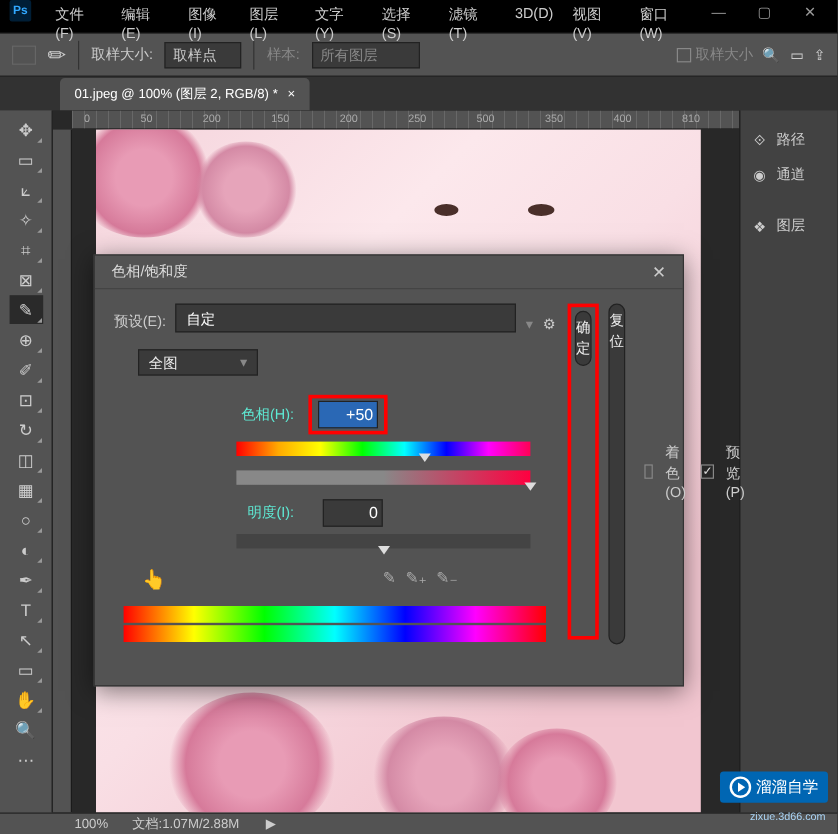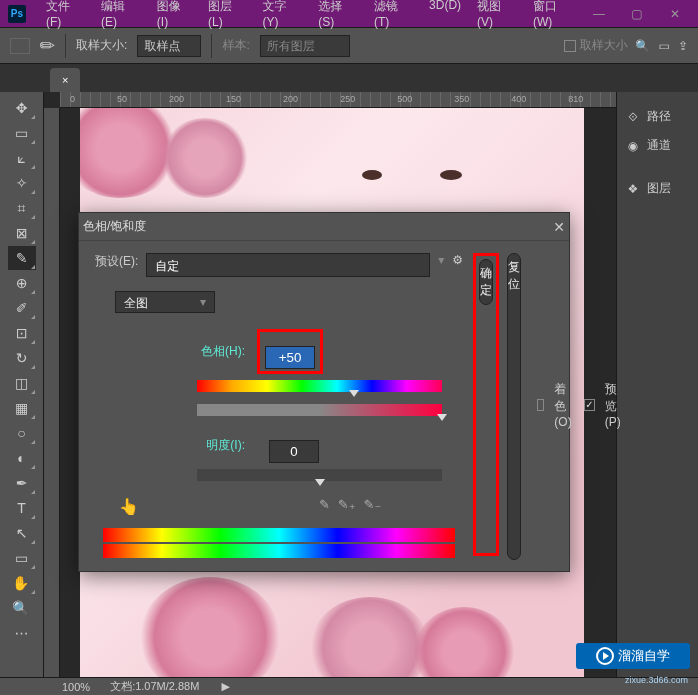--- a/index.html
+++ b/index.html
@@ -1,19 +1,19 @@
 <!DOCTYPE html>
 <html><head>
   <meta charset="utf-8">
   <style>
     * { margin: 0; padding: 0; box-sizing: border-box; font-family: "Microsoft YaHei", sans-serif; }
     body { background: #323232; width: 698px; height: 695px; overflow: hidden; position: relative; color: #ccc; font-size: 12px; }
     
     
-    .titlebar { height: 28px; background: #701a75; display: flex; align-items: center; padding: 0 8px; border-bottom: 1px solid #1a1a1a; }
+    .titlebar { height: 28px; background: #000000; display: flex; padding: 0 8px; border-bottom: 1px solid #1a1a1a; }
     .ps-logo { width: 18px; height: 18px; background: #001e36; color: #31a8ff; font-weight: bold; font-size: 10px; display: flex; align-items: center; justify-content: center; border-radius: 2px; }
     .menu { display: flex; margin-left: 12px; gap: 0; }
     .menu-item { padding: 4px 8px; cursor: pointer; }
     .win-controls { margin-left: auto; display: flex; gap: 8px; }
     .win-btn { width: 30px; height: 20px; display: flex; align-items: center; justify-content: center; color: #999; font-size: 12px; }
     
     
     .options-bar { height: 36px; background: #535353; display: flex; align-items: center; padding: 0 10px; gap: 10px; border-bottom: 1px solid #1a1a1a; }
     .home-icon { width: 20px; height: 16px; border: 1px solid #666; }
     .eyedropper-big { font-size: 18px; transform: rotate(-45deg); }
@@ -58,53 +58,53 @@
     
     .right-panels { width: 82px; background: #424242; border-left: 1px solid #1a1a1a; padding-top: 10px; }
     .panel-item { display: flex; align-items: center; gap: 6px; padding: 6px 8px; color: #ccc; }
     .panel-icon { width: 16px; height: 16px; display: flex; align-items: center; justify-content: center; }
     
     
     .status-bar { height: 18px; background: #535353; display: flex; align-items: center; padding: 0 10px; font-size: 11px; color: #ccc; border-top: 1px solid #1a1a1a; padding-left: 62px; gap: 20px; }
     
     
     .dialog { position: absolute; top: 212px; left: 78px; width: 492px; height: 360px; background: #535353; border: 1px solid #333; box-shadow: 0 4px 20px rgba(0,0,0,0.5); z-index: 100; }
-    .dialog-header { height: 28px; display: flex; align-items: center; padding: 0 4px; border-bottom: 1px solid #444; }
+    .dialog-header { height: 28px; display: flex; align-items: center; padding: 0 14px; border-bottom: 1px solid #444; }
     .dialog-title { color: #ddd; font-size: 12px; }
     .dialog-close { margin-left: auto; font-size: 14px; color: #ccc; cursor: pointer; }
     .dialog-body { padding: 12px 16px; display: flex; gap: 10px; }
     .dialog-left { flex: 1; }
     .dialog-right { width: 80px; display: flex; flex-direction: row; gap: 8px; }
-    .preset-row { display: flex; align-items: flex-start; gap: 8px; margin-bottom: 14px; }
+    .preset-row { display: flex; align-items: flex-end; gap: 8px; margin-bottom: 14px; }
     .preset-select { flex: 1; background: #3a3a3a; color: #fff; padding: 4px 8px; border: 1px solid #222; height: 24px; }
     .gear { font-size: 12px; color: #ccc; }
     .ok-btn { padding: 5px 0; background: #3a3a3a; border: 1px solid #222; border-radius: 14px; color: #eee; text-align: center; cursor: pointer; }
     .ok-highlight { border: 3px solid #ff0000; padding: 3px; margin-bottom: 4px; }
     .master-row { margin-left: 20px; margin-bottom: 16px; }
     .master-select { background: #3a3a3a; color: #eee; padding: 3px 8px; border: 1px solid #222; width: 100px; height: 22px; }
     .slider-group { margin-left: 60px; margin-bottom: 6px; }
     .slider-row { display: flex; align-items: center; gap: 12px; margin-bottom: 6px; }
     .slider-label { width: 90px; text-align: right; color: #5eead4; }
-    .val-input { width: 50px; background: #3a3a3a; color: #fff; text-align: center; padding: 3px; border: 1px solid #222; margin-top: 12px; }
+    .val-input { width: 50px; background: #3a3a3a; color: #fff; text-align: right; padding: 3px; border: 1px solid #222; }
     .val-highlight { border: 3px solid #ff0000; padding: 2px 5px; }
     .val-highlight .val-input { background: #2a68b5; color: #fff; }
     .slider-track { height: 12px; margin: 0 0 12px 42px; width: 245px; position: relative; background: #444; }
     .hue-gradient { background: linear-gradient(90deg, #ff0000, #ffaa00, #ffff00, #00ff00, #00ffff, #0000ff, #ff00ff, #ff0055); }
     .sat-gradient { background: linear-gradient(90deg, #888, #888 50%, #ff0040); }
     .slider-thumb { position: absolute; top: 10px; width: 0; height: 0; border-left: 5px solid transparent; border-right: 5px solid transparent; border-top: 7px solid #ddd; transform: translateX(-5px); }
     .checkbox-opt { display: flex; align-items: center; gap: 10px; margin-bottom: 10px; margin-top: 6px; }
     .chk { width: 12px; height: 12px; border: 1px solid #888; display: inline-flex; align-items: center; justify-content: center; font-size: 10px; }
     .chk.checked::after { content: '✓'; color: #ddd; }
     .hand-icon { margin-left: 24px; margin-top: 4px; font-size: 16px; display: inline-block; }
     .eyedroppers { display: inline-flex; gap: 8px; margin-left: 180px; font-size: 13px; color: #aaa; }
     .color-bars { margin: 12px 8px 0; }
     .color-bar { height: 14px; background: linear-gradient(90deg, #ff0000, #ffff00, #00ff00, #00ffff, #0000ff, #ff00ff, #ff0000); margin-bottom: 2px; }
     
     
-    .watermark { position: absolute; bottom: 26px; right: 8px; background: #0066b3; color: #fff; padding: 4px 20px; font-size: 13px; border-radius: 3px; display: flex; align-items: center; gap: 4px; z-index: 50; }
+    .watermark { position: absolute; bottom: 26px; right: 8px; background: #0066b3; color: #fff; padding: 4px 8px; font-size: 13px; border-radius: 3px; display: flex; align-items: center; gap: 4px; z-index: 50; }
     .watermark-sub { position: absolute; bottom: 10px; right: 10px; color: #aad4f5; font-size: 9px; z-index: 50; }
     .play-circle { width: 18px; height: 18px; border: 2px solid #fff; border-radius: 50%; display: flex; align-items: center; justify-content: center; }
     .play-circle::after { content: ''; border-left: 6px solid #fff; border-top: 4px solid transparent; border-bottom: 4px solid transparent; margin-left: 2px; }
   </style>
 </head>
 <body>
 
 <div class="titlebar">
   <div class="ps-logo">Ps</div>
   <div class="menu">
@@ -141,20 +141,21 @@
       <span style="color:#888">取样大小</span>
     </div>
     <span>🔍</span>
     <span>▭</span>
     <span>⇪</span>
   </div>
 </div>
 
 <div class="doc-tabs">
   <div class="doc-tab">
+    <span>01.jpeg @ 100% (图层 2, RGB/8) *</span>
     <span>×</span>
   </div>
 </div>
 
 <div class="main">
 
   <div class="toolbox">
     <div class="tool">✥<span class="tool-tri"></span></div>
     <div class="tool">▭<span class="tool-tri"></span></div>
     <div class="tool">⟀<span class="tool-tri"></span></div>

